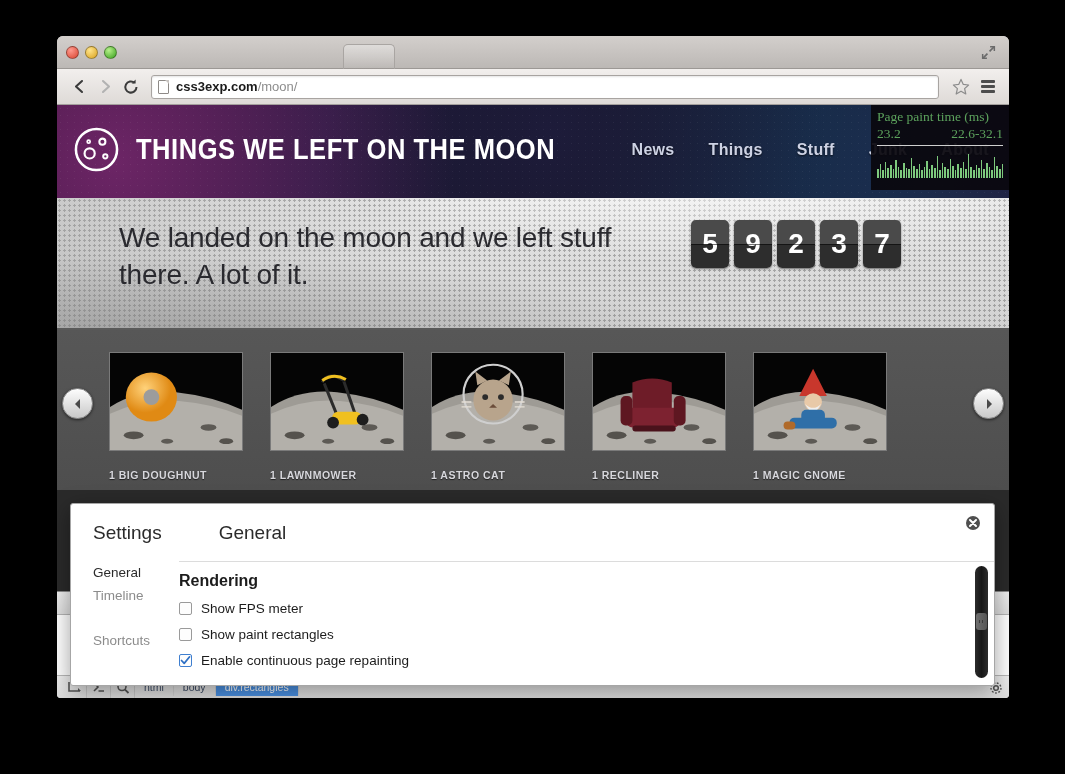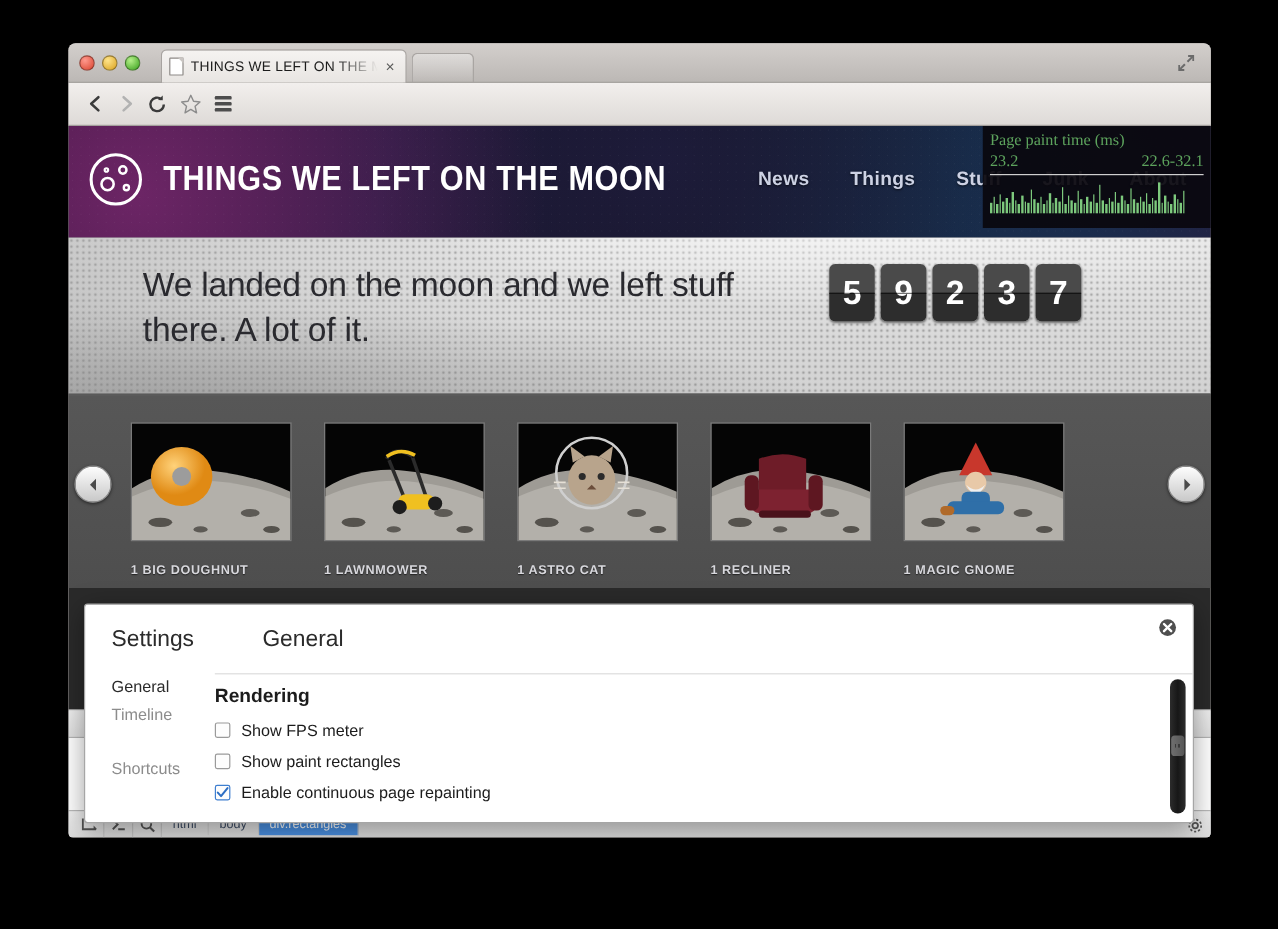--- a/index.html
+++ b/index.html
@@ -164,21 +164,21 @@
     font-family: "Liberation Sans Narrow", "Liberation Sans", sans-serif;
     font-size: 16px; font-weight: bold; color: #cdd2e4;
     text-decoration: none; letter-spacing: .3px;
     text-shadow: 0 1px 2px rgba(0,0,0,.65);
     white-space: nowrap;
   }
 
   
   .paint-widget {
     position: absolute; right: 0; top: 0;
-    width: 190px; height: 85px;
+    width: 138px; height: 85px;
     background: rgba(10,8,14,.93);
     padding: 4px 6px 0 6px;
     font-family: "Liberation Serif", serif;
     color: #5fa85f; z-index: 3;
     overflow: hidden;
   }
   .pw-title { font-size: 13.5px; color: #5da35d; line-height: 1.25; }
   .pw-row { display: flex; justify-content: space-between;
             font-size: 13.5px; color: #5da35d; line-height: 1.2; }
   .pw-rule { height: 1px; background: #cfcfcf; margin: 3px 0 2px; }
@@ -384,25 +384,20 @@
 <div id="root">
 
   <div class="browser-window">
 
     <div class="tabstrip">
       <div class="win-controls">
         <div class="wc red"></div>
         <div class="wc yellow"></div>
         <div class="wc green"></div>
       </div>
-      <div class="tab">
-        <span class="tab-favicon"></span>
-        <span class="tab-title">THINGS WE LEFT ON THE M</span>
-        <span class="tab-close">×</span>
-      </div>
       <div class="tab-ghost"></div>
       <svg class="fullscreen-icon" viewBox="0 0 16 16">
         <path d="M9.5 2.5h4v4" fill="none" stroke="#6b6b6b" stroke-width="1.4"></path>
         <path d="M13.2 2.8 L9 7" stroke="#6b6b6b" stroke-width="1.6"></path>
         <path d="M6.5 13.5h-4v-4" fill="none" stroke="#6b6b6b" stroke-width="1.4"></path>
         <path d="M2.8 13.2 L7 9" stroke="#6b6b6b" stroke-width="1.6"></path>
       </svg>
     </div>
 
     <div class="toolbar">
@@ -414,20 +409,24 @@
       <div class="navbtn">
         <svg width="17" height="17" viewBox="0 0 17 17">
           <path d="M6 3 L12 8.5 L6 14" fill="none" stroke="#b2b2b2" stroke-width="2.1" stroke-linecap="round" stroke-linejoin="round"></path>
         </svg>
       </div>
       <div class="navbtn">
         <svg width="18" height="18" viewBox="0 0 18 18">
           <path d="M14.5 9a5.6 5.6 0 1 1-1.9-4.2" fill="none" stroke="#3b3b3b" stroke-width="2"></path>
           <path d="M13.6 1.6 L13.6 5.6 L9.6 5.4 Z" fill="#3b3b3b"></path>
         </svg>
+      </div>
+      <div class="omnibox">
+        <span class="omni-favicon"></span>
+        <span class="url"><b>css3exp.com</b><span>/moon/</span></span>
       </div>
       <svg class="star-icon" viewBox="0 0 20 20">
         <path d="M10 2.4 12.3 7.4 17.6 8 13.6 11.6 14.8 17 10 14.2 5.2 17 6.4 11.6 2.4 8 7.7 7.4Z" fill="none" stroke="#8c8c8c" stroke-width="1.2" stroke-linejoin="round"></path>
       </svg>
       <div class="menu-icon">
         <i></i>
         <i></i>
         <i></i>
       </div>
     </div>

